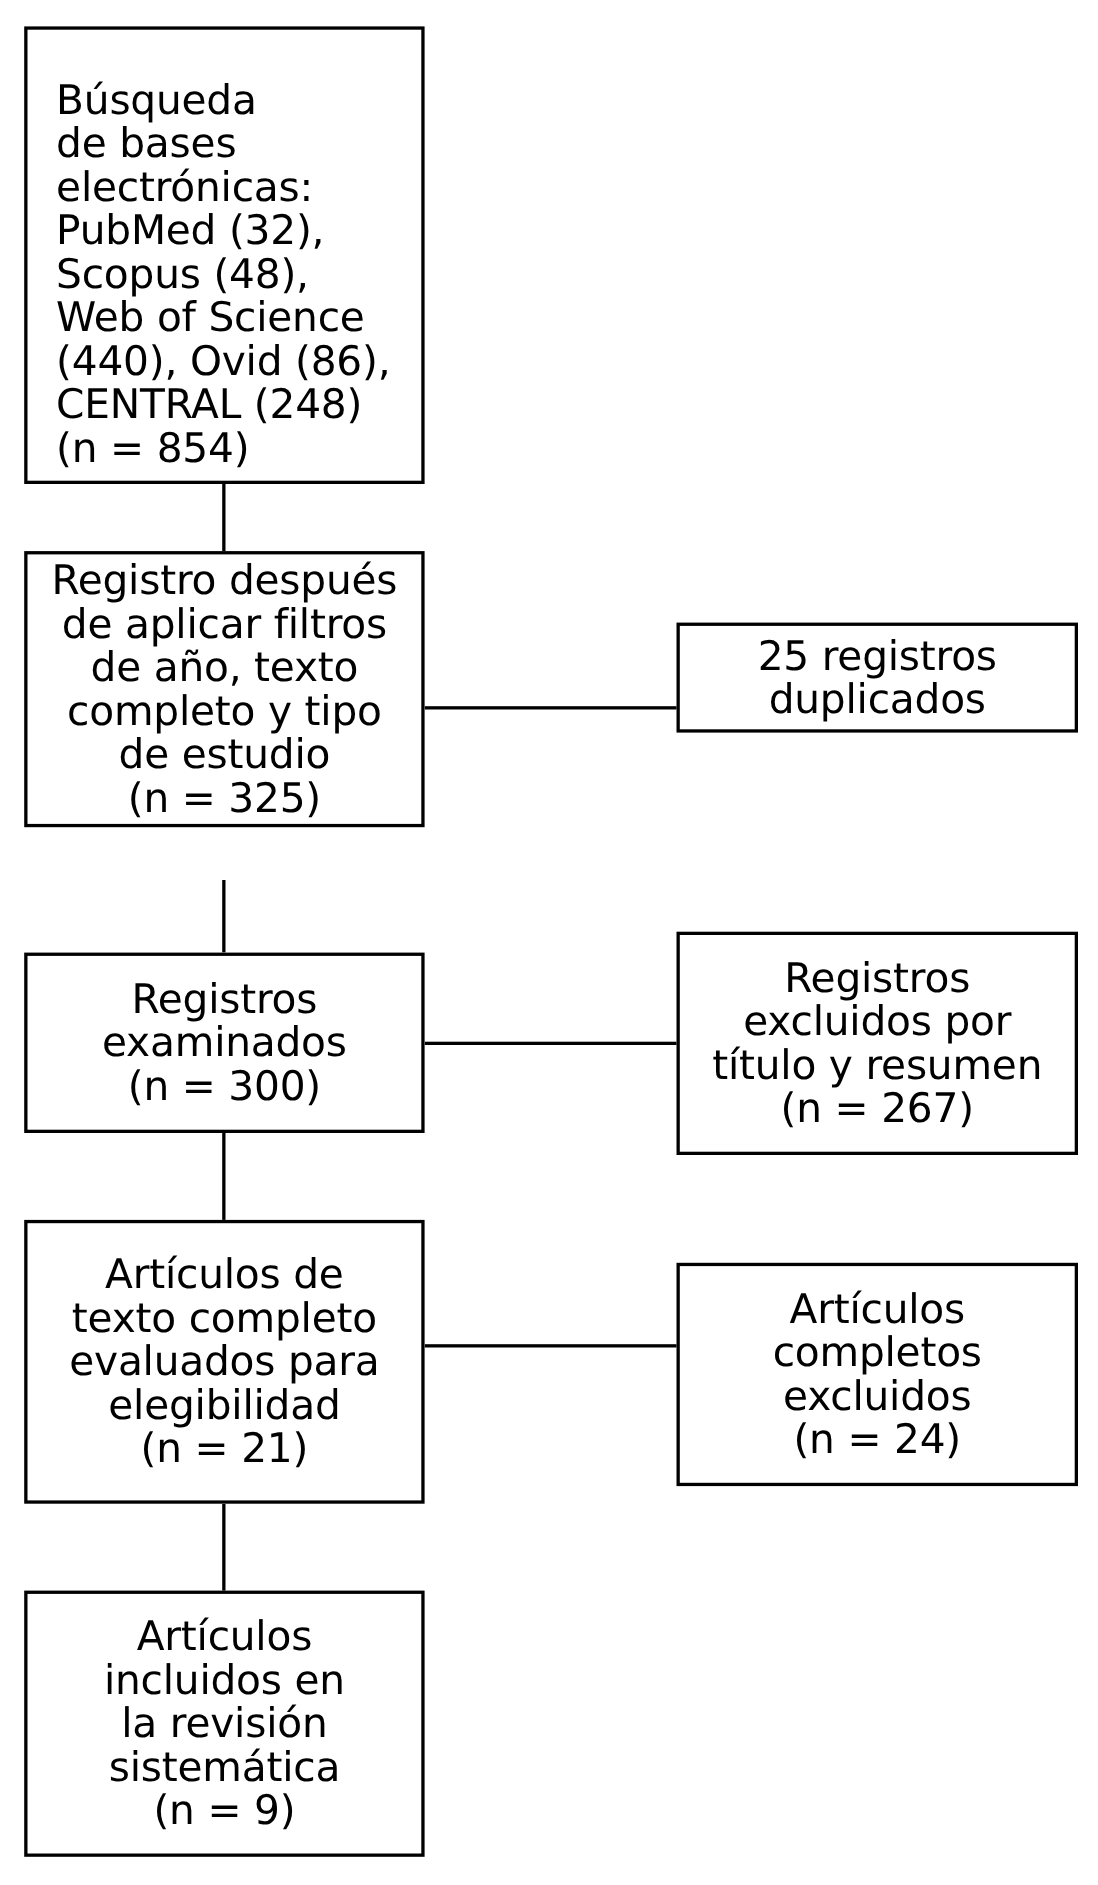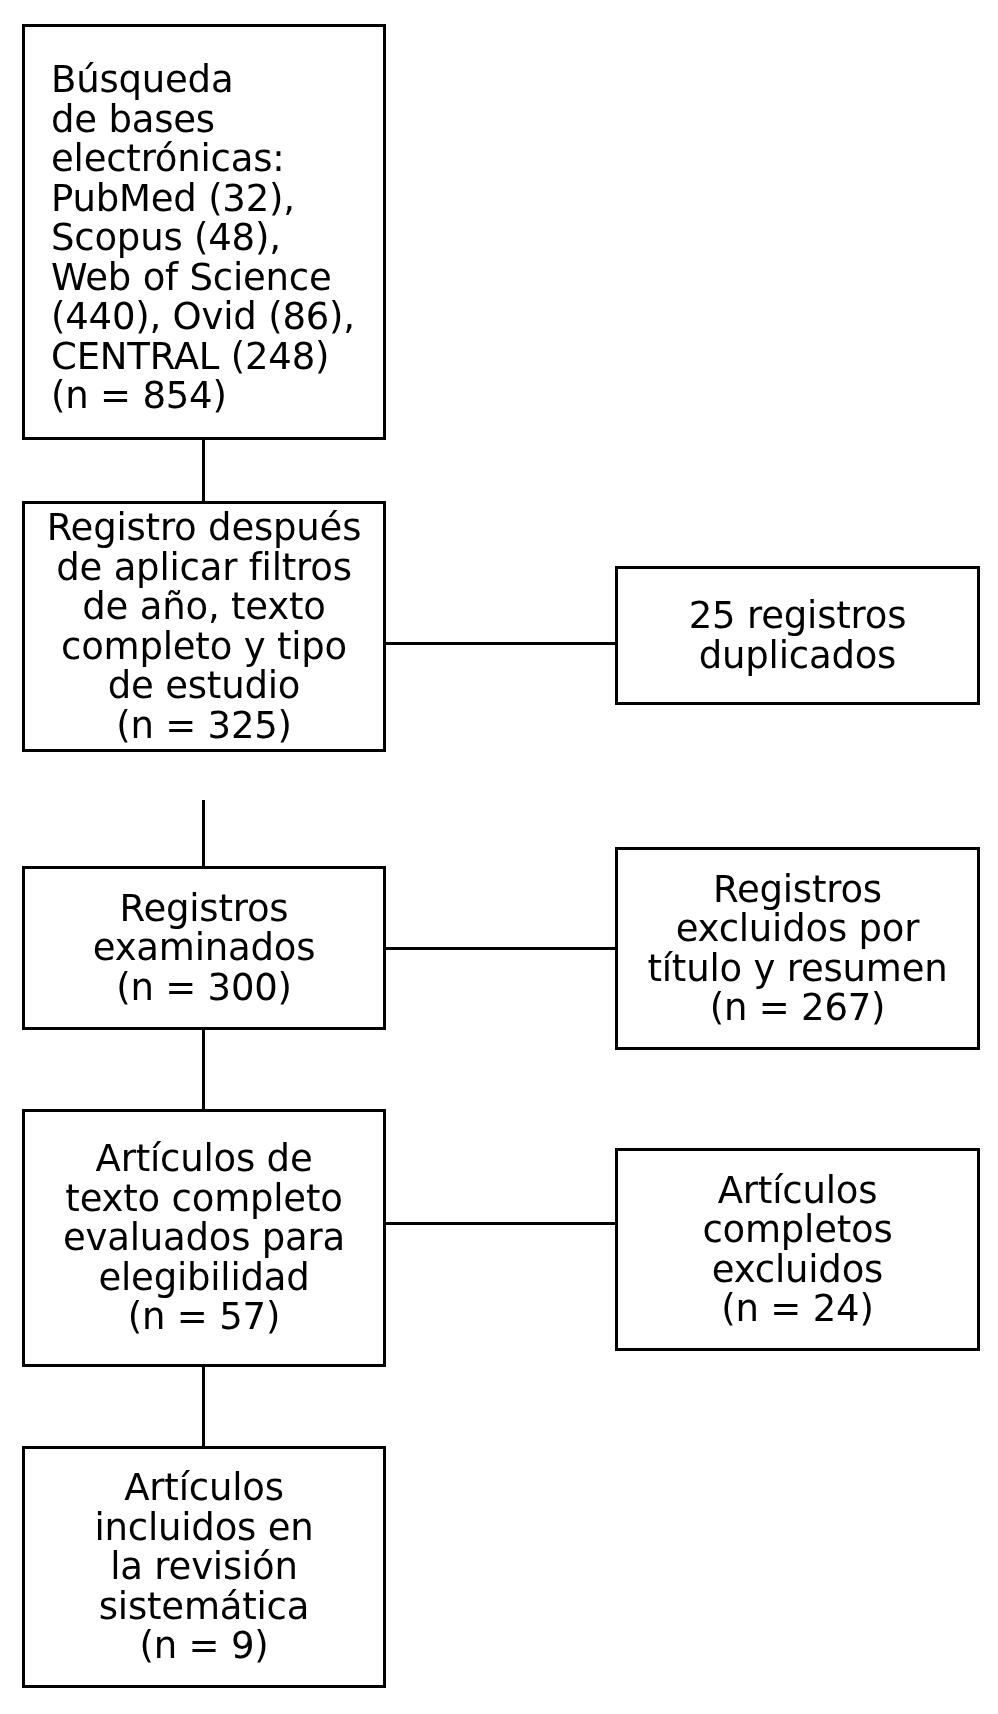--- a/index.html
+++ b/index.html
@@ -36,21 +36,21 @@
     color: #000000;
   }
   .node .node-text {
     display: block;
     width: 100%;
     white-space: pre-line;
   }
   
   .node.align-left {
     justify-content: flex-start;
-    align-items: center;
+    align-items: flex-end;
     padding: 22px 10px 10px 26px;
   }
   .node.align-left .node-text {
     text-align: left;
   }
   .connector {
     position: absolute;
     background: #000000;
   }
   .connector.v {
@@ -93,21 +93,21 @@
 
   <div class="node" style="left:22px; top:501px; width:364px; height:251px;">
     <span class="node-text">Registro después
 de aplicar filtros
 de año, texto
 completo y tipo
 de estudio
 (n = 325)</span>
   </div>
 
-  <div class="node" style="left:615px; top:566px; width:365px; height:139px;">
+  <div class="node" style="left:615px; top:566px; width:365px; height:100px;">
     <span class="node-text">25 registros
 duplicados</span>
   </div>
 
   <div class="node" style="left:22px; top:866px; width:364px; height:164px;">
     <span class="node-text">Registros
 examinados
 (n = 300)</span>
   </div>
 
@@ -116,21 +116,21 @@
 excluidos por
 título y resumen
 (n = 267)</span>
   </div>
 
   <div class="node" style="left:22px; top:1109px; width:364px; height:258px;">
     <span class="node-text">Artículos de
 texto completo
 evaluados para
 elegibilidad
-(n = 57)</span>
+(n = 21)</span>
   </div>
 
   <div class="node" style="left:615px; top:1148px; width:365px; height:203px;">
     <span class="node-text">Artículos
 completos
 excluidos
 (n = 24)</span>
   </div>
 
   <div class="node" style="left:22px; top:1446px; width:364px; height:242px;">

